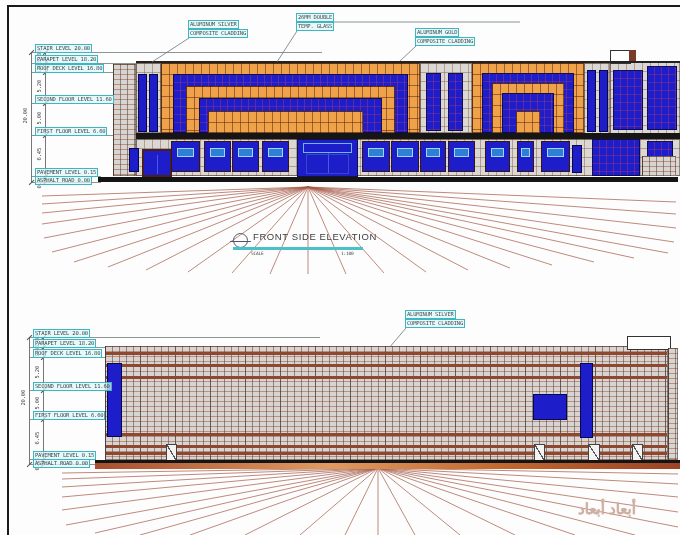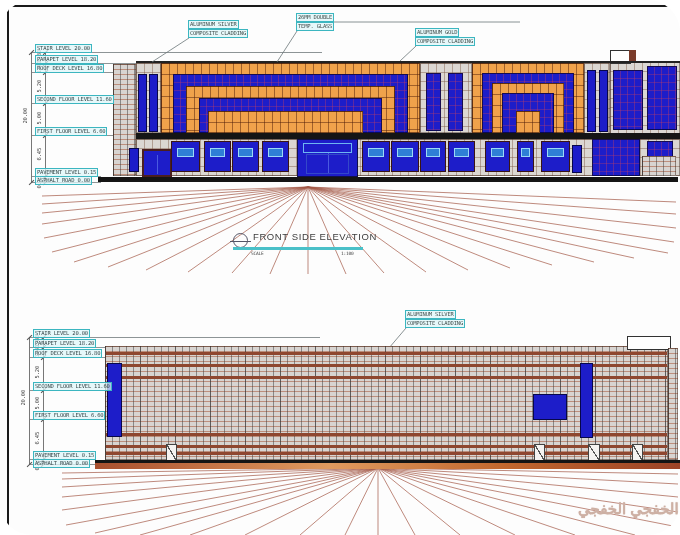--- a/index.html
+++ b/index.html
@@ -1,17 +1,17 @@
 <!DOCTYPE html>
 <html><head>
 <meta charset="utf-8">
 <style>
   html,body{margin:0;padding:0;background:#ffffff;}
   #canvas{position:relative;width:680px;height:535px;background:#fdfdfd;overflow:hidden;
-          font-family:"DejaVu Sans Mono", monospace;border-radius:32px;}
+          font-family:"DejaVu Sans Mono", monospace;}
   .abs{position:absolute;}
   
   .gSilver{background-color:#dbd7d2;background-image:
     repeating-linear-gradient(to right, rgba(125,90,70,.45) 0 1px, transparent 1px 8px),
     repeating-linear-gradient(to bottom, rgba(125,90,70,.45) 0 1px, transparent 1px 9px);
     box-shadow:inset 0 0 0 1px rgba(60,40,30,.45);}
   .gFine{background-color:#d8d4d1;background-image:
     repeating-linear-gradient(to right, rgba(60,60,60,.5) 0 1px, transparent 1px 7px),
     repeating-linear-gradient(to right, rgba(25,25,25,.45) 0 1.3px, transparent 1.3px 35px),
     repeating-linear-gradient(to bottom, rgba(165,85,55,.55) 0 1px, transparent 1px 5px);
@@ -316,15 +316,15 @@
   <div class="lvl-label" style="left:33px;top:382px;">SECOND FLOOR LEVEL 11.60</div>
   <div class="lvl-label" style="left:33px;top:411px;">FIRST FLOOR LEVEL 6.60</div>
   <div class="lvl-label" style="left:33px;top:451px;">PAVEMENT LEVEL 0.15</div>
   <div class="lvl-label" style="left:33px;top:459px;">ASPHALT ROAD 0.00</div>
 
   <div class="callout" style="left:405px;top:310px;">
     <span class="co-line">ALUMINUM SILVER</span>
     <span class="co-line">COMPOSITE CLADDING</span>
   </div>
 
-  <div class="wm" style="left:578px;top:500px;">الخفجي الخفجي</div>
+  <div class="wm" style="left:578px;top:500px;">أبعاد أبعاد</div>
 
 </div>
 
 </body></html>

